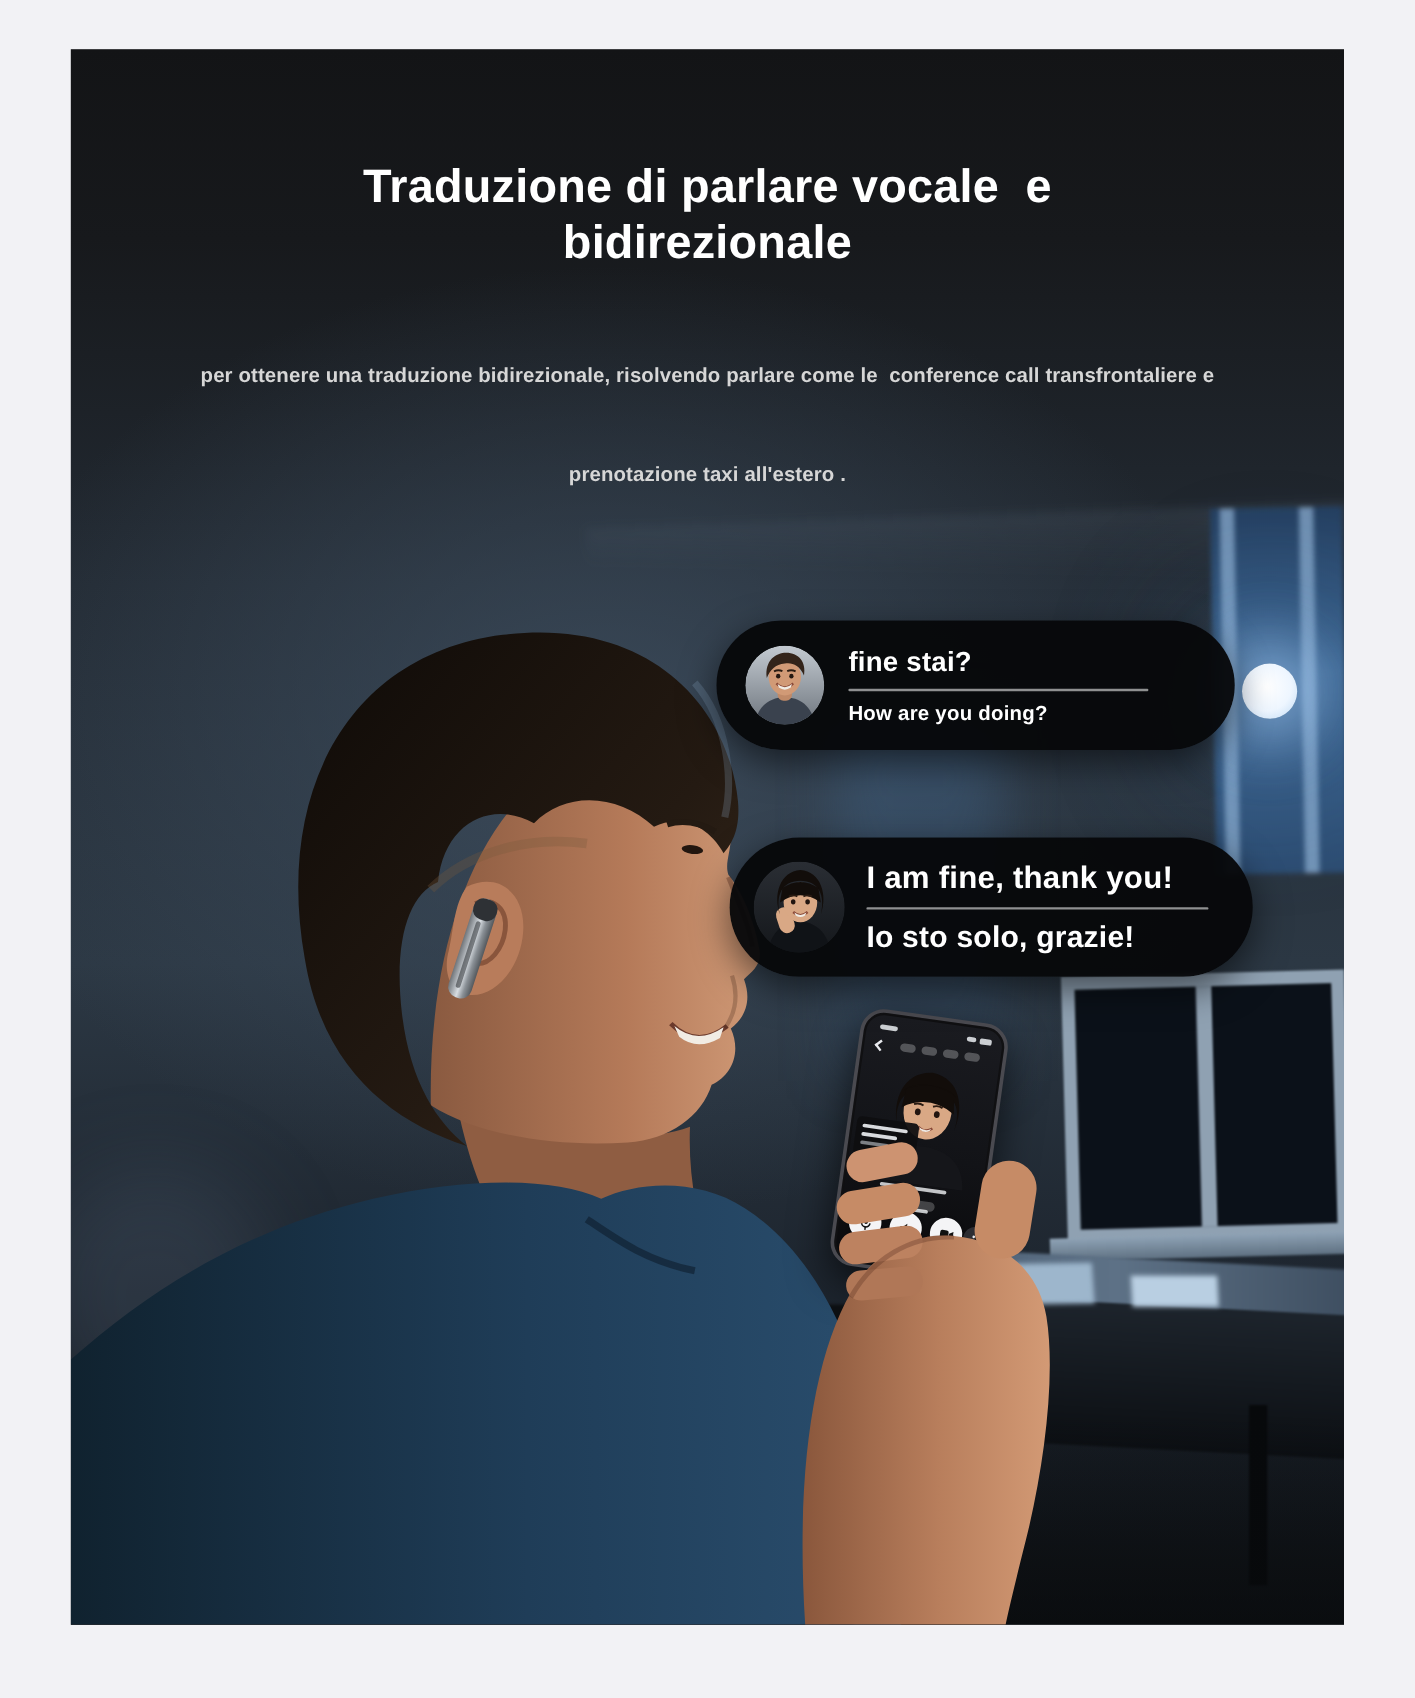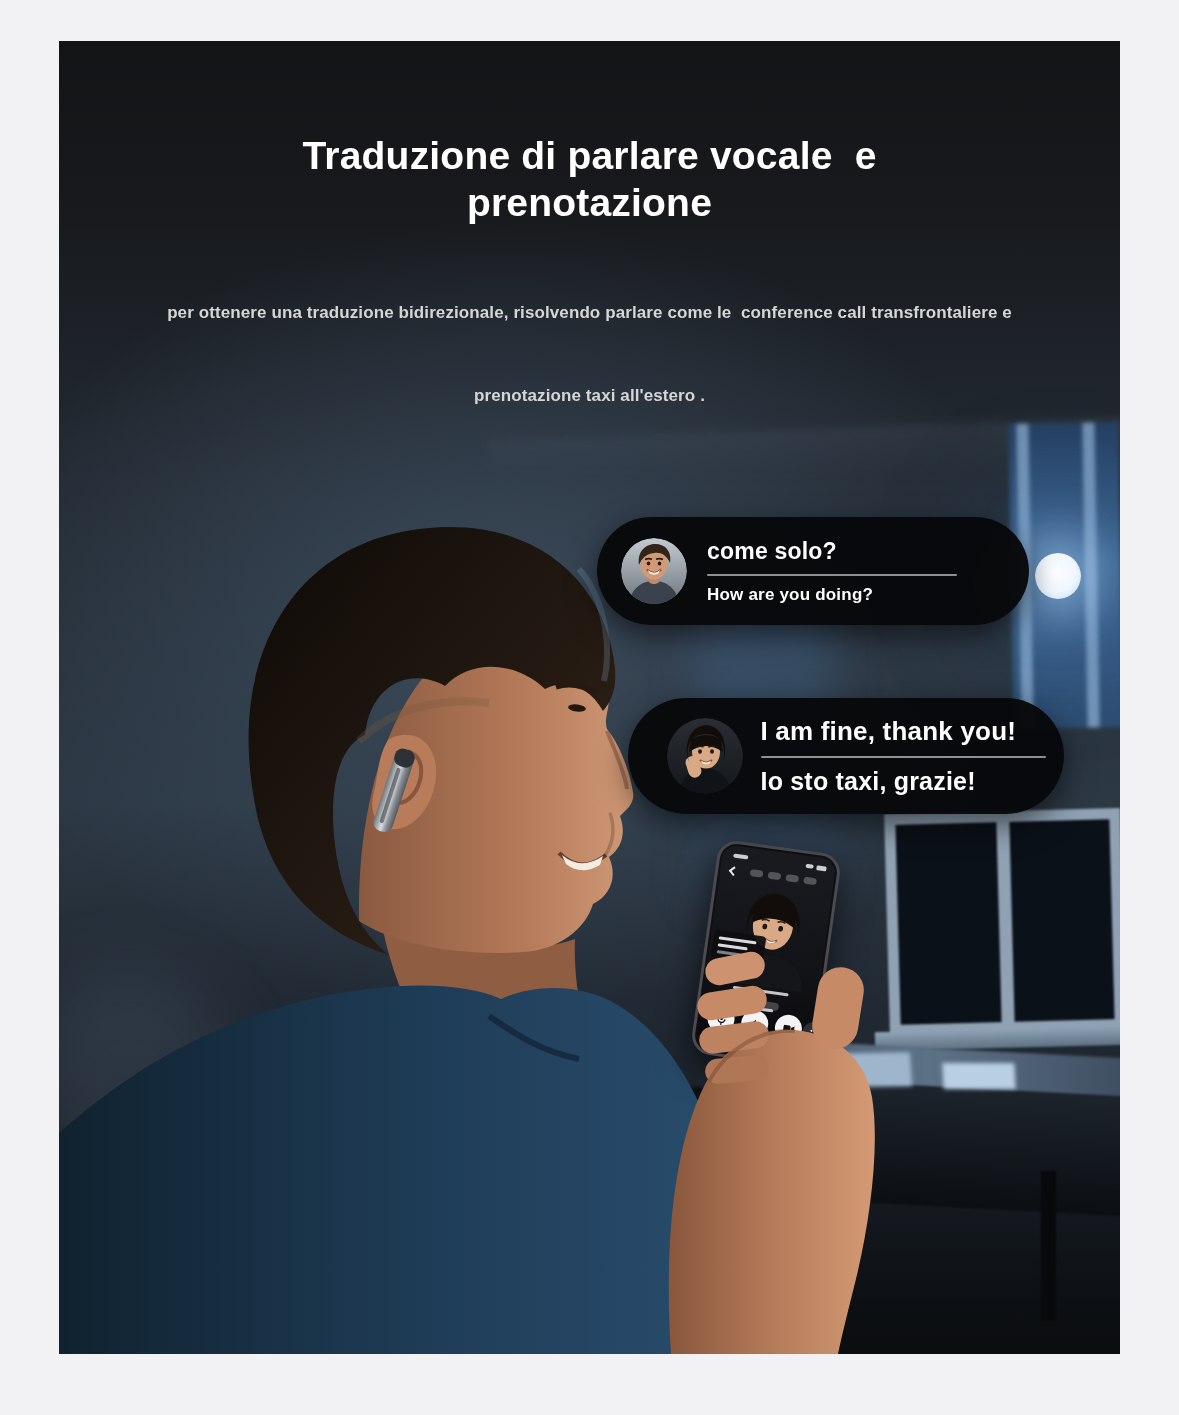--- a/index.html
+++ b/index.html
@@ -155,21 +155,21 @@
   .p-labels { position:absolute; left:0; right:0; top:192px; }
   .p-labels span { position:absolute; width:15px; height:3px; border-radius:1.5px; background:rgba(255,255,255,.45); }
 
   
   .bubble {
     position:absolute; z-index:50; display:flex; align-items:center;
     background:rgba(7,8,10,.97); border-radius:60px;
     box-shadow:0 10px 30px rgba(0,0,0,.55);
   }
   .bubble-1 { left:538px; top:476px; width:432px; height:108px; padding-left:24px; gap:20px; }
-  .bubble-2 { left:569px; top:657px; width:436px; height:116px; padding-left:20px; gap:18px;justify-content:center; }
+  .bubble-2 { left:549px; top:657px; width:436px; height:116px; padding-left:20px; gap:18px; }
   .avatar { flex:0 0 auto; border-radius:50%; overflow:hidden; }
   .avatar-1 { width:66px; height:66px; }
   .avatar-2 { width:76px; height:76px; }
   .bubble-texts { display:flex; flex-direction:column; }
   .b-primary   { color:#ffffff; font-weight:700; letter-spacing:.2px; }
   .b-secondary { color:#ffffff; font-weight:700; letter-spacing:.2px; }
   .bubble-1 .b-primary   { font-size:23px; }
   .bubble-1 .b-secondary { font-size:17px; }
   .bubble-2 .b-primary   { font-size:26px; }
   .bubble-2 .b-secondary { font-size:25px; }
@@ -387,21 +387,21 @@
                    C45,16 39,14 33,15 C25,16 21,20 18,27 Z" fill="#33241a"></path>
           <ellipse cx="27.5" cy="25.5" rx="1.8" ry="2" fill="#241811"></ellipse>
           <ellipse cx="38.5" cy="25.5" rx="1.8" ry="2" fill="#241811"></ellipse>
           <path d="M24,21.5 Q27.5,19.8 31,21.3 M35,21.3 Q38.5,19.8 42,21.5" stroke="#2a1c12" stroke-width="1.6" fill="none"></path>
           <path d="M26,31.5 Q33,38.5 40,31.5" stroke="#8a4a38" stroke-width="2" fill="none"></path>
           <path d="M27,32 Q33,37.5 39,32 L38,35 Q33,38.5 28,35 Z" fill="#f1ece4"></path>
         </g>
       </svg>
     </div>
     <div class="bubble-texts">
-      <div class="b-primary">come solo?</div>
+      <div class="b-primary">fine stai?</div>
       <div class="b-divider"></div>
       <div class="b-secondary">How are you doing?</div>
     </div>
   </div>
 
   <div class="bubble bubble-2">
     <div class="avatar avatar-2">
       <svg width="76" height="76" viewBox="0 0 76 76">
         <defs>
           <clipPath id="avc2">
@@ -424,26 +424,26 @@
           <ellipse cx="45" cy="33.5" rx="1.9" ry="2.2" fill="#221510"></ellipse>
           <path d="M29.5,29 Q33,27.4 36.5,29 M41.5,29 Q45,27.4 48.5,29" stroke="#2a1b12" stroke-width="1.5" fill="none"></path>
           <path d="M33,42 Q39,47.5 45,42" stroke="#8a4a38" stroke-width="2" fill="none"></path>
           <path d="M34,42.5 Q39,46.5 44,42.5 L43,45 Q39,47.5 35,45 Z" fill="#f1ece4"></path>
         </g>
       </svg>
     </div>
     <div class="bubble-texts">
       <div class="b-primary">I am fine, thank you!</div>
       <div class="b-divider"></div>
-      <div class="b-secondary">Io sto taxi, grazie!</div>
+      <div class="b-secondary">Io sto solo, grazie!</div>
     </div>
   </div>
 
   <div class="bottom-vignette"></div>
 
-  <h1 class="hero-title"><span>Traduzione di parlare vocale  e</span><br><span>prenotazione</span></h1>
+  <h1 class="hero-title"><span>Traduzione di parlare vocale  e</span><br><span>bidirezionale</span></h1>
 
   <div class="hero-sub">
     <div>per ottenere una traduzione bidirezionale, risolvendo parlare come le  conference call transfrontaliere e</div>
     <div>prenotazione taxi all'estero .</div>
   </div>
 
 </div>
 
 </body></html>

